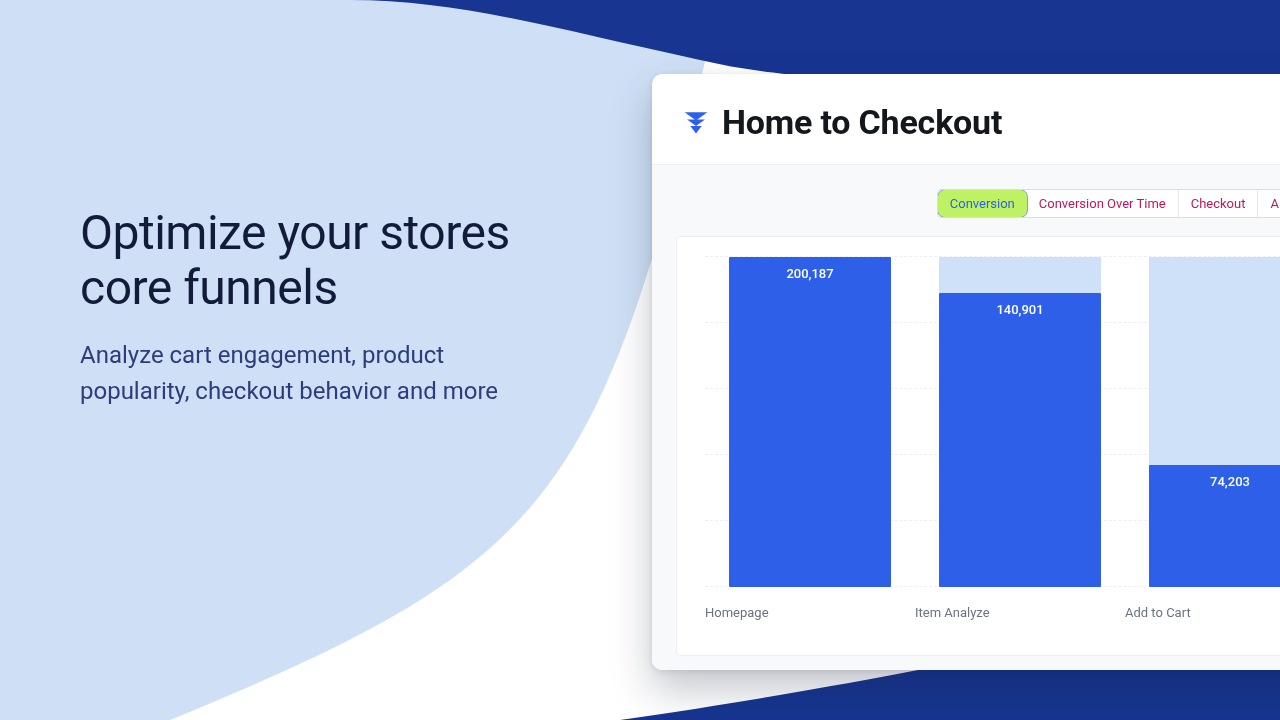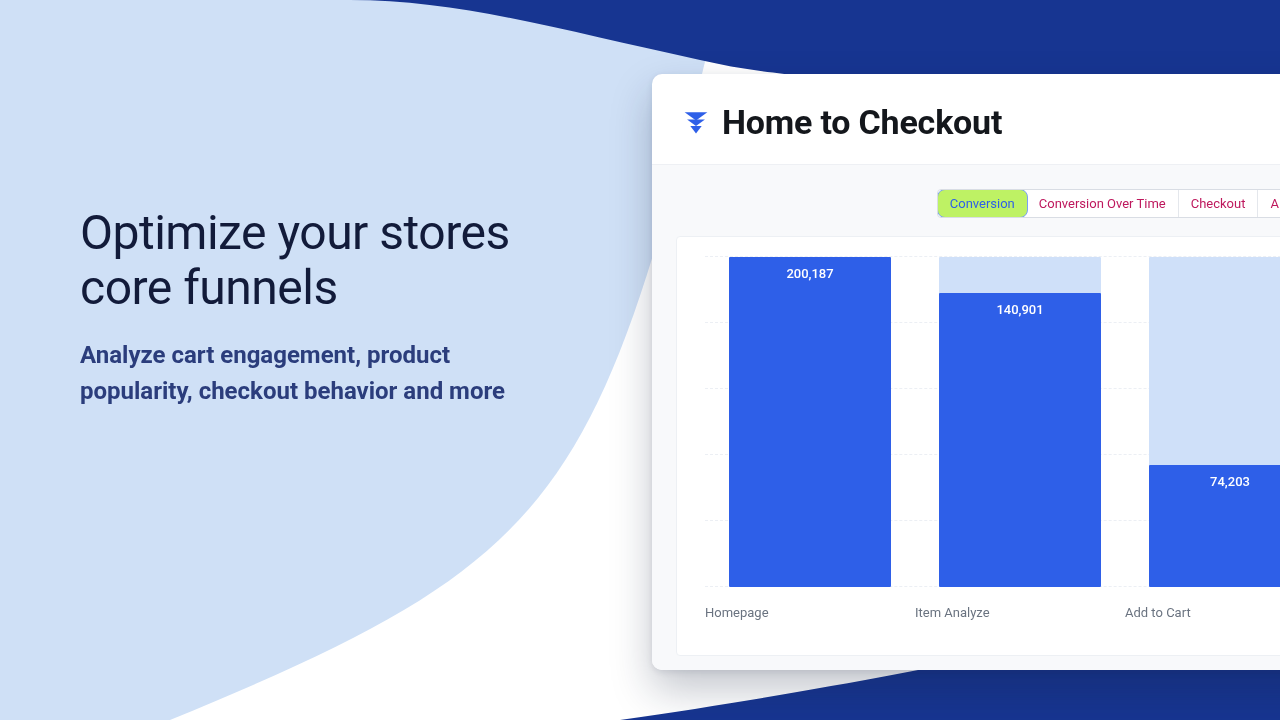--- a/index.html
+++ b/index.html
@@ -42,21 +42,21 @@
     font-size: 48px;
     line-height: 1.15;
     font-weight: 450;
     letter-spacing: -0.5px;
     color: #121b3a;
     margin-bottom: 22px;
   }
   .copy p {
     font-size: 24px;
     line-height: 1.5;
-    font-weight: 700;
+    font-weight: 400;
     color: #2b3d7c;
     max-width: 430px;
   }
 
   
   .card {
     position: absolute;
     left: 652px;
     top: 74px;
     width: 700px;   

